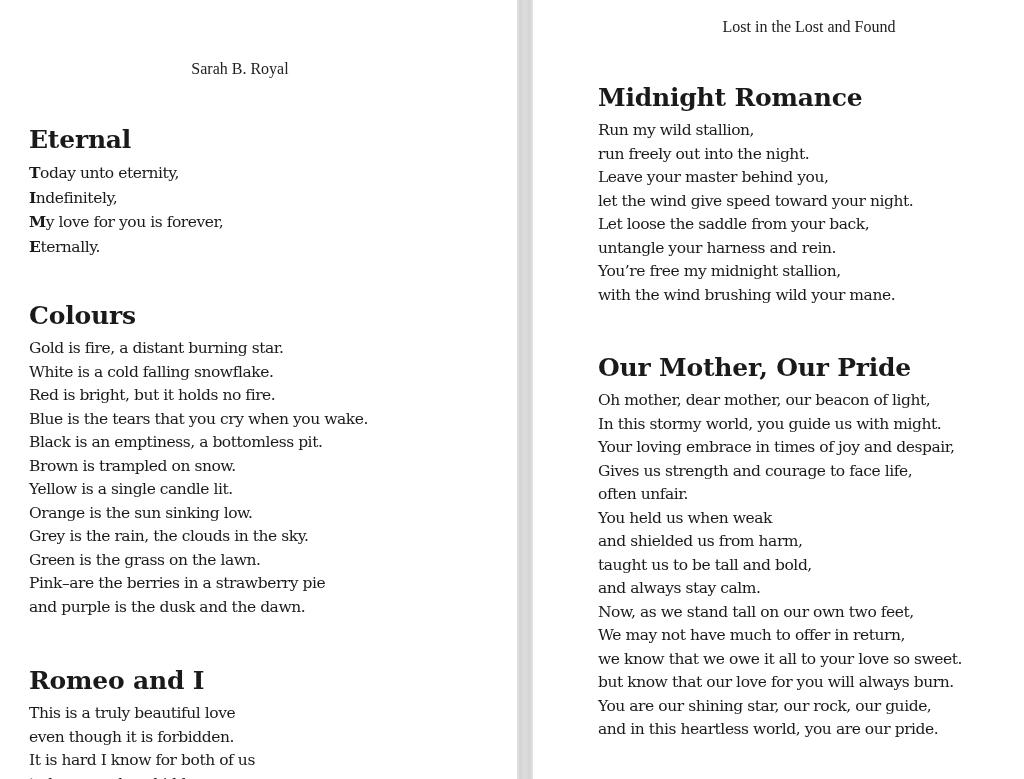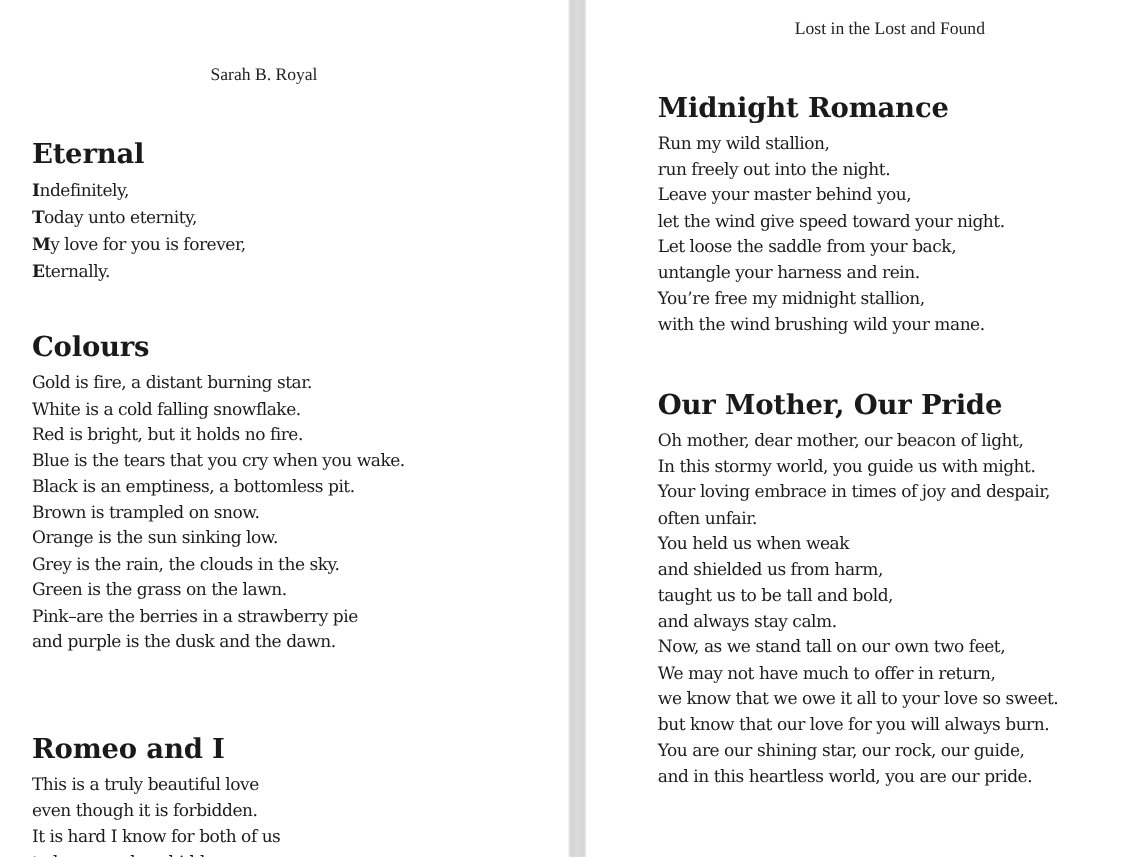--- a/index.html
+++ b/index.html
@@ -21,34 +21,35 @@
   .poem .line b { font-weight:bold; }
 </style>
 </head>
 <body>
 
 <div class="page left">
   <div class="header">Sarah B. Royal</div>
 
   <div class="poem" style="top:85px;">
     <h2>Eternal</h2>
+    <div class="line"><b>T</b><span>oday unto eternity,</span></div>
     <div class="line"><b>I</b><span>ndefinitely,</span></div>
-    <div class="line"><b>T</b><span>oday unto eternity,</span></div>
     <div class="line"><b>M</b><span>y love for you is forever,</span></div>
     <div class="line"><b>E</b><span>ternally.</span></div>
   </div>
 
   <div class="poem" style="top:261px;">
     <h2>Colours</h2>
     <div class="line">Gold is fire, a distant burning star.</div>
     <div class="line">White is a cold falling snowflake.</div>
     <div class="line">Red is bright, but it holds no fire.</div>
     <div class="line">Blue is the tears that you cry when you wake.</div>
     <div class="line">Black is an emptiness, a bottomless pit.</div>
     <div class="line">Brown is trampled on snow.</div>
+    <div class="line">Yellow is a single candle lit.</div>
     <div class="line">Orange is the sun sinking low.</div>
     <div class="line">Grey is the rain, the clouds in the sky.</div>
     <div class="line">Green is the grass on the lawn.</div>
     <div class="line">Pink–are the berries in a strawberry pie</div>
     <div class="line">and purple is the dusk and the dawn.</div>
   </div>
 
   <div class="poem" style="top:626px;">
     <h2>Romeo and I</h2>
     <div class="line">This is a truly beautiful love</div>
@@ -73,20 +74,21 @@
     <div class="line">untangle your harness and rein.</div>
     <div class="line">You’re free my midnight stallion,</div>
     <div class="line">with the wind brushing wild your mane.</div>
   </div>
 
   <div class="poem" style="top:355px;">
     <h2>Our Mother, Our Pride</h2>
     <div class="line">Oh mother, dear mother, our beacon of light,</div>
     <div class="line">In this stormy world, you guide us with might.</div>
     <div class="line">Your loving embrace in times of joy and despair,</div>
+    <div class="line">Gives us strength and courage to face life,</div>
     <div class="line">often unfair.</div>
     <div class="line">You held us when weak</div>
     <div class="line">and shielded us from harm,</div>
     <div class="line">taught us to be tall and bold,</div>
     <div class="line">and always stay calm.</div>
     <div class="line">Now, as we stand tall on our own two feet,</div>
     <div class="line">We may not have much to offer in return,</div>
     <div class="line">we know that we owe it all to your love so sweet.</div>
     <div class="line">but know that our love for you will always burn.</div>
     <div class="line">You are our shining star, our rock, our guide,</div>

